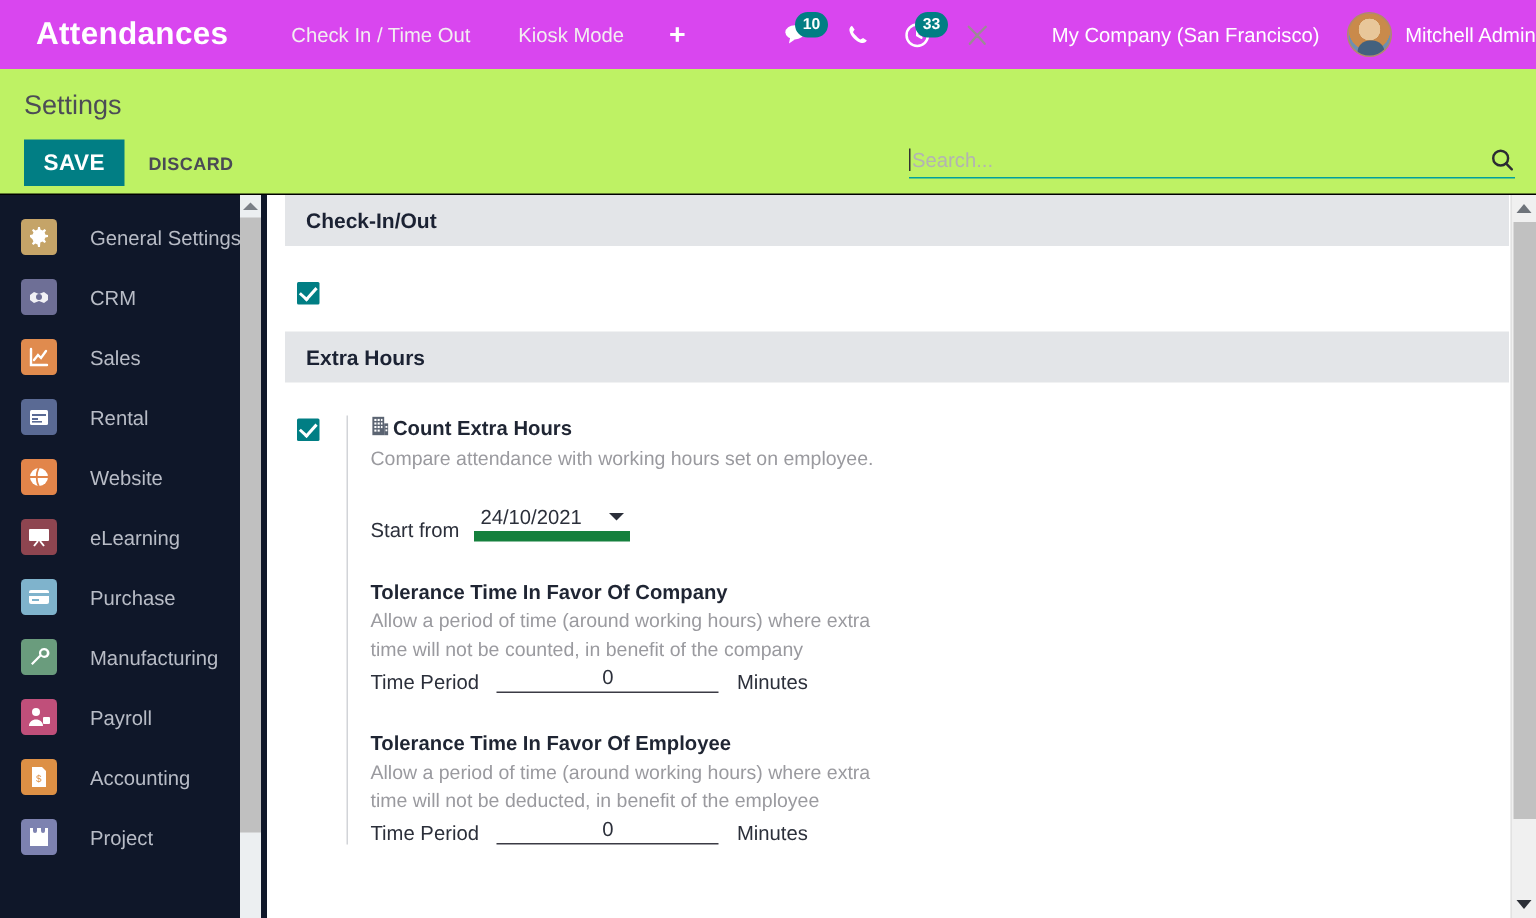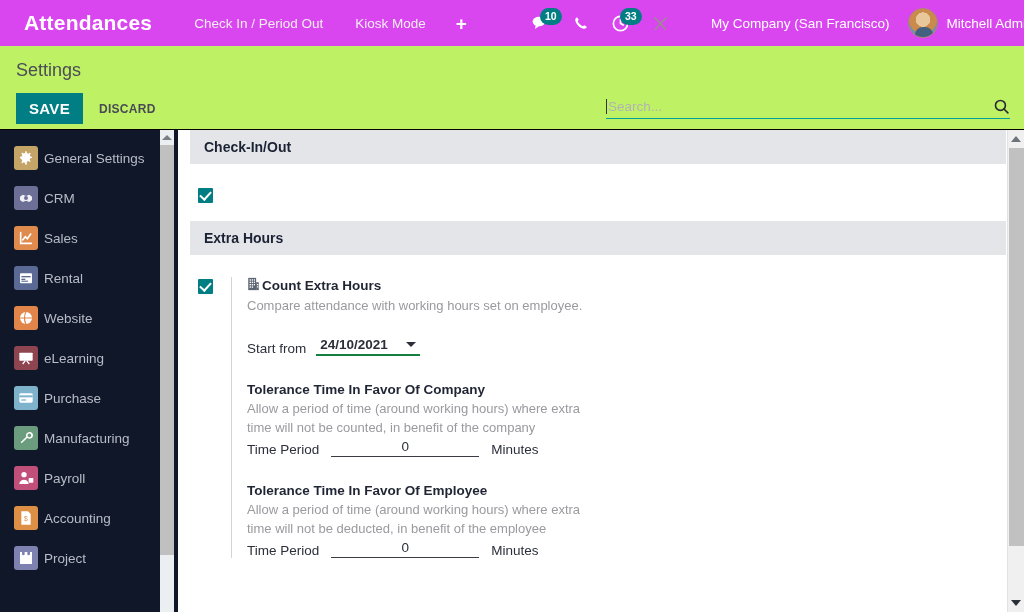--- a/index.html
+++ b/index.html
@@ -176,21 +176,21 @@
     position: relative;
     flex: 0 0 178px;
     padding-top: 8px;
   }
   .side-item {
     display: flex;
     align-items: center;
     height: 40px;
     padding-left: 14px;
     cursor: pointer;
-    gap: 6px;
+    gap: 22px;
   }
   .side-ico {
     width: 24px; height: 24px;
     border-radius: 3px;
     flex: 0 0 24px;
     display: flex; align-items: center; justify-content: center;
     color: #fff;
   }
   .side-ico svg { display:block; }
   .side-label {
@@ -281,28 +281,27 @@
   }
   .bldg-icon { display:inline-block; vertical-align: -2px; }
   .field-row {
     display: flex;
     align-items: flex-end;
     margin-top: 22px;
     gap: 10px;
   }
   .field-lbl { font-size: 13.5px; color: #2b2f3a; }
   .date-field {
-    border-bottom: 2px solid #15803d;
+    border-bottom: 7px solid #15803d;
     display: flex;
     align-items: center;
     gap: 18px;
     padding: 0 4px 2px 4px;
     min-width: 92px;
     cursor: pointer;
-    font-weight: bold;
   }
   .date-val { font-size: 13.5px; color: #2b2f3a; }
   .caret-dn {
     width: 0; height: 0;
     border-left: 5px solid transparent;
     border-right: 5px solid transparent;
     border-top: 5px solid #2b2f3a;
   }
   .num-field {
     border-bottom: 1px solid #3b3b44;
@@ -356,21 +355,21 @@
       <i></i>
       <i></i>
     <i></i>
       <i></i>
       <i></i>
     <i></i>
       <i></i>
       <i></i>
   </div>
   <div class="app-title">Attendances</div>
-  <div class="menu-item">Check In / Period Out</div>
+  <div class="menu-item">Check In / Time Out</div>
   <div class="menu-item">Kiosk Mode</div>
   <div class="menu-plus">+</div>
 
   <div class="topbar-spacer"></div>
 
   <div class="sys-icons">
     <div class="sysicon">
       <svg width="19" height="19" viewBox="0 0 24 24" fill="#ffffff">
         <ellipse cx="10" cy="9.5" rx="8" ry="6"></ellipse>
         <path d="M6 14 L5 19 L10 15.5 Z"></path>

